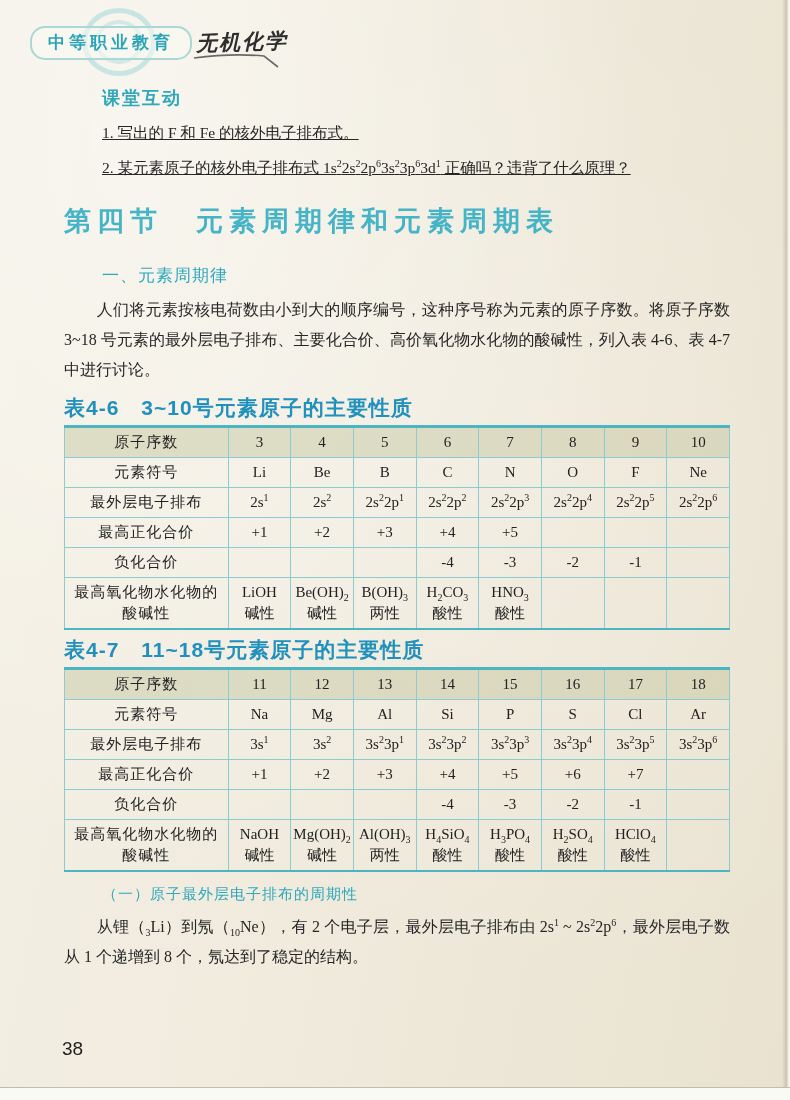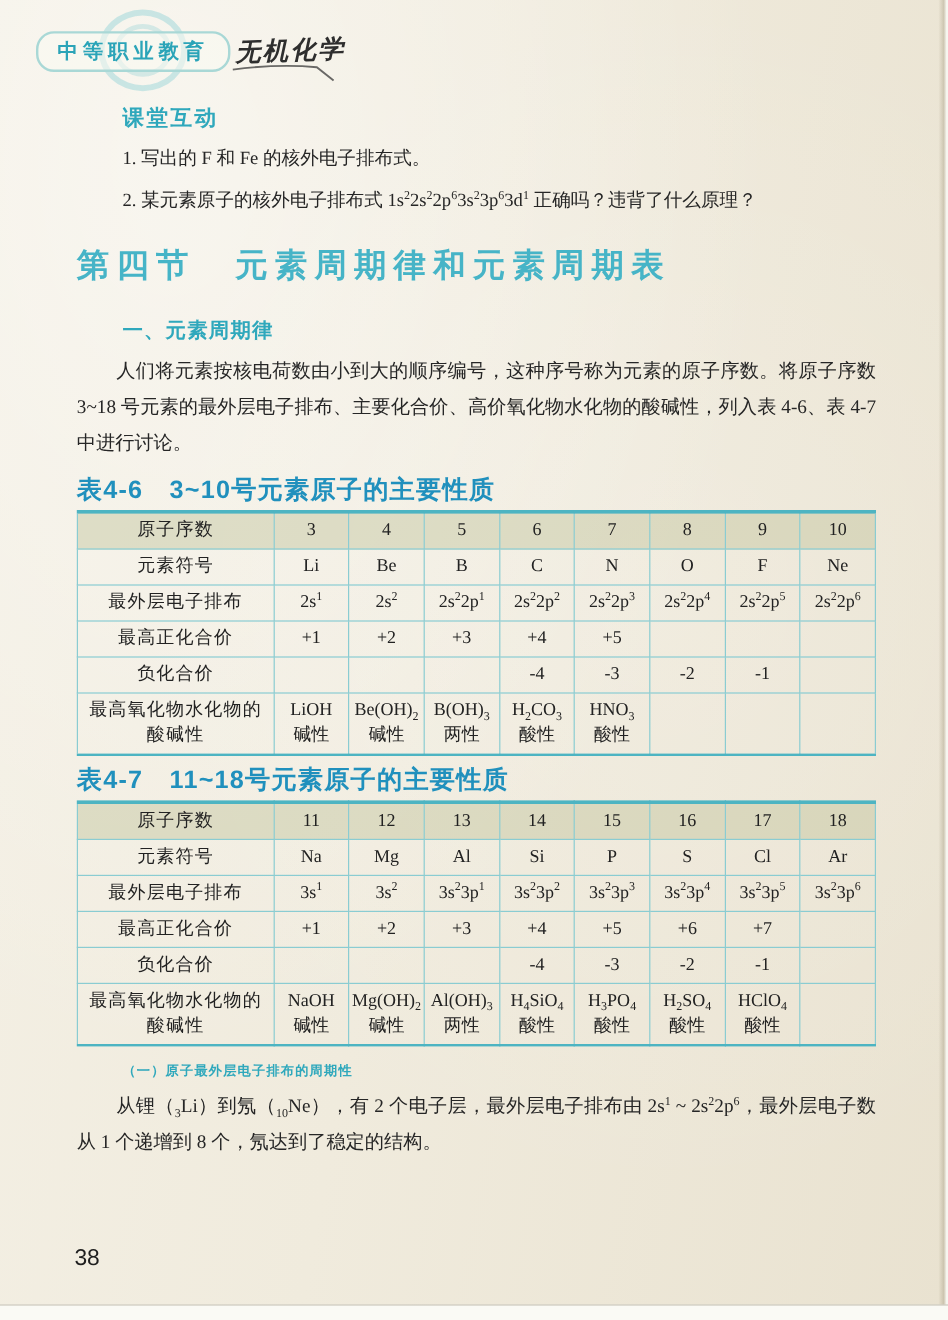--- a/index.html
+++ b/index.html
@@ -50,33 +50,33 @@
   
   .content { position:absolute; left:64px; top:86px; width:666px; }
 
   .h-interact {
     padding-left:38px;
     font-family:"Liberation Sans","DejaVu Sans",sans-serif;
     font-weight:bold; font-size:18px; color:#2fa8bc; letter-spacing:2px;
   }
   .question {
     margin-top:11px; padding-left:38px;
-    font-size:15.5px; line-height:24px; white-space:nowrap;
+    font-size:15.5px; line-height:24px; white-space:nowrap;text-decoration:underline;
   }
   .section-title {
     margin-top:23px; 
     font-size:27px; font-weight:bold; letter-spacing:6px;
     color:#46b4c7;
   }
   .h-sub, .h-sub2 {
     margin-top:25px; padding-left:38px;
     font-family:"Liberation Sans","DejaVu Sans",sans-serif;
-    font-weight:bold; font-size:17px; color:#2fa8bc; letter-spacing:1px;
-  }
-  .h-sub2 { margin-top:13px; font-size:11px; }
+    font-weight:normal; font-size:17px; color:#2fa8bc; letter-spacing:1px;
+  }
+  .h-sub2 { margin-top:13px; font-size:15px; }
   p.body {
     margin-top:8px;
     font-size:16px; line-height:30px; text-align:justify;
     text-indent:2.05em;
   }
   .tbl-title {
     margin-top:9px; text-align:left;
     font-family:"Liberation Sans","DejaVu Sans",sans-serif;
     font-weight:bold; font-size:21px; color:#2090bd; letter-spacing:1px;
   }

